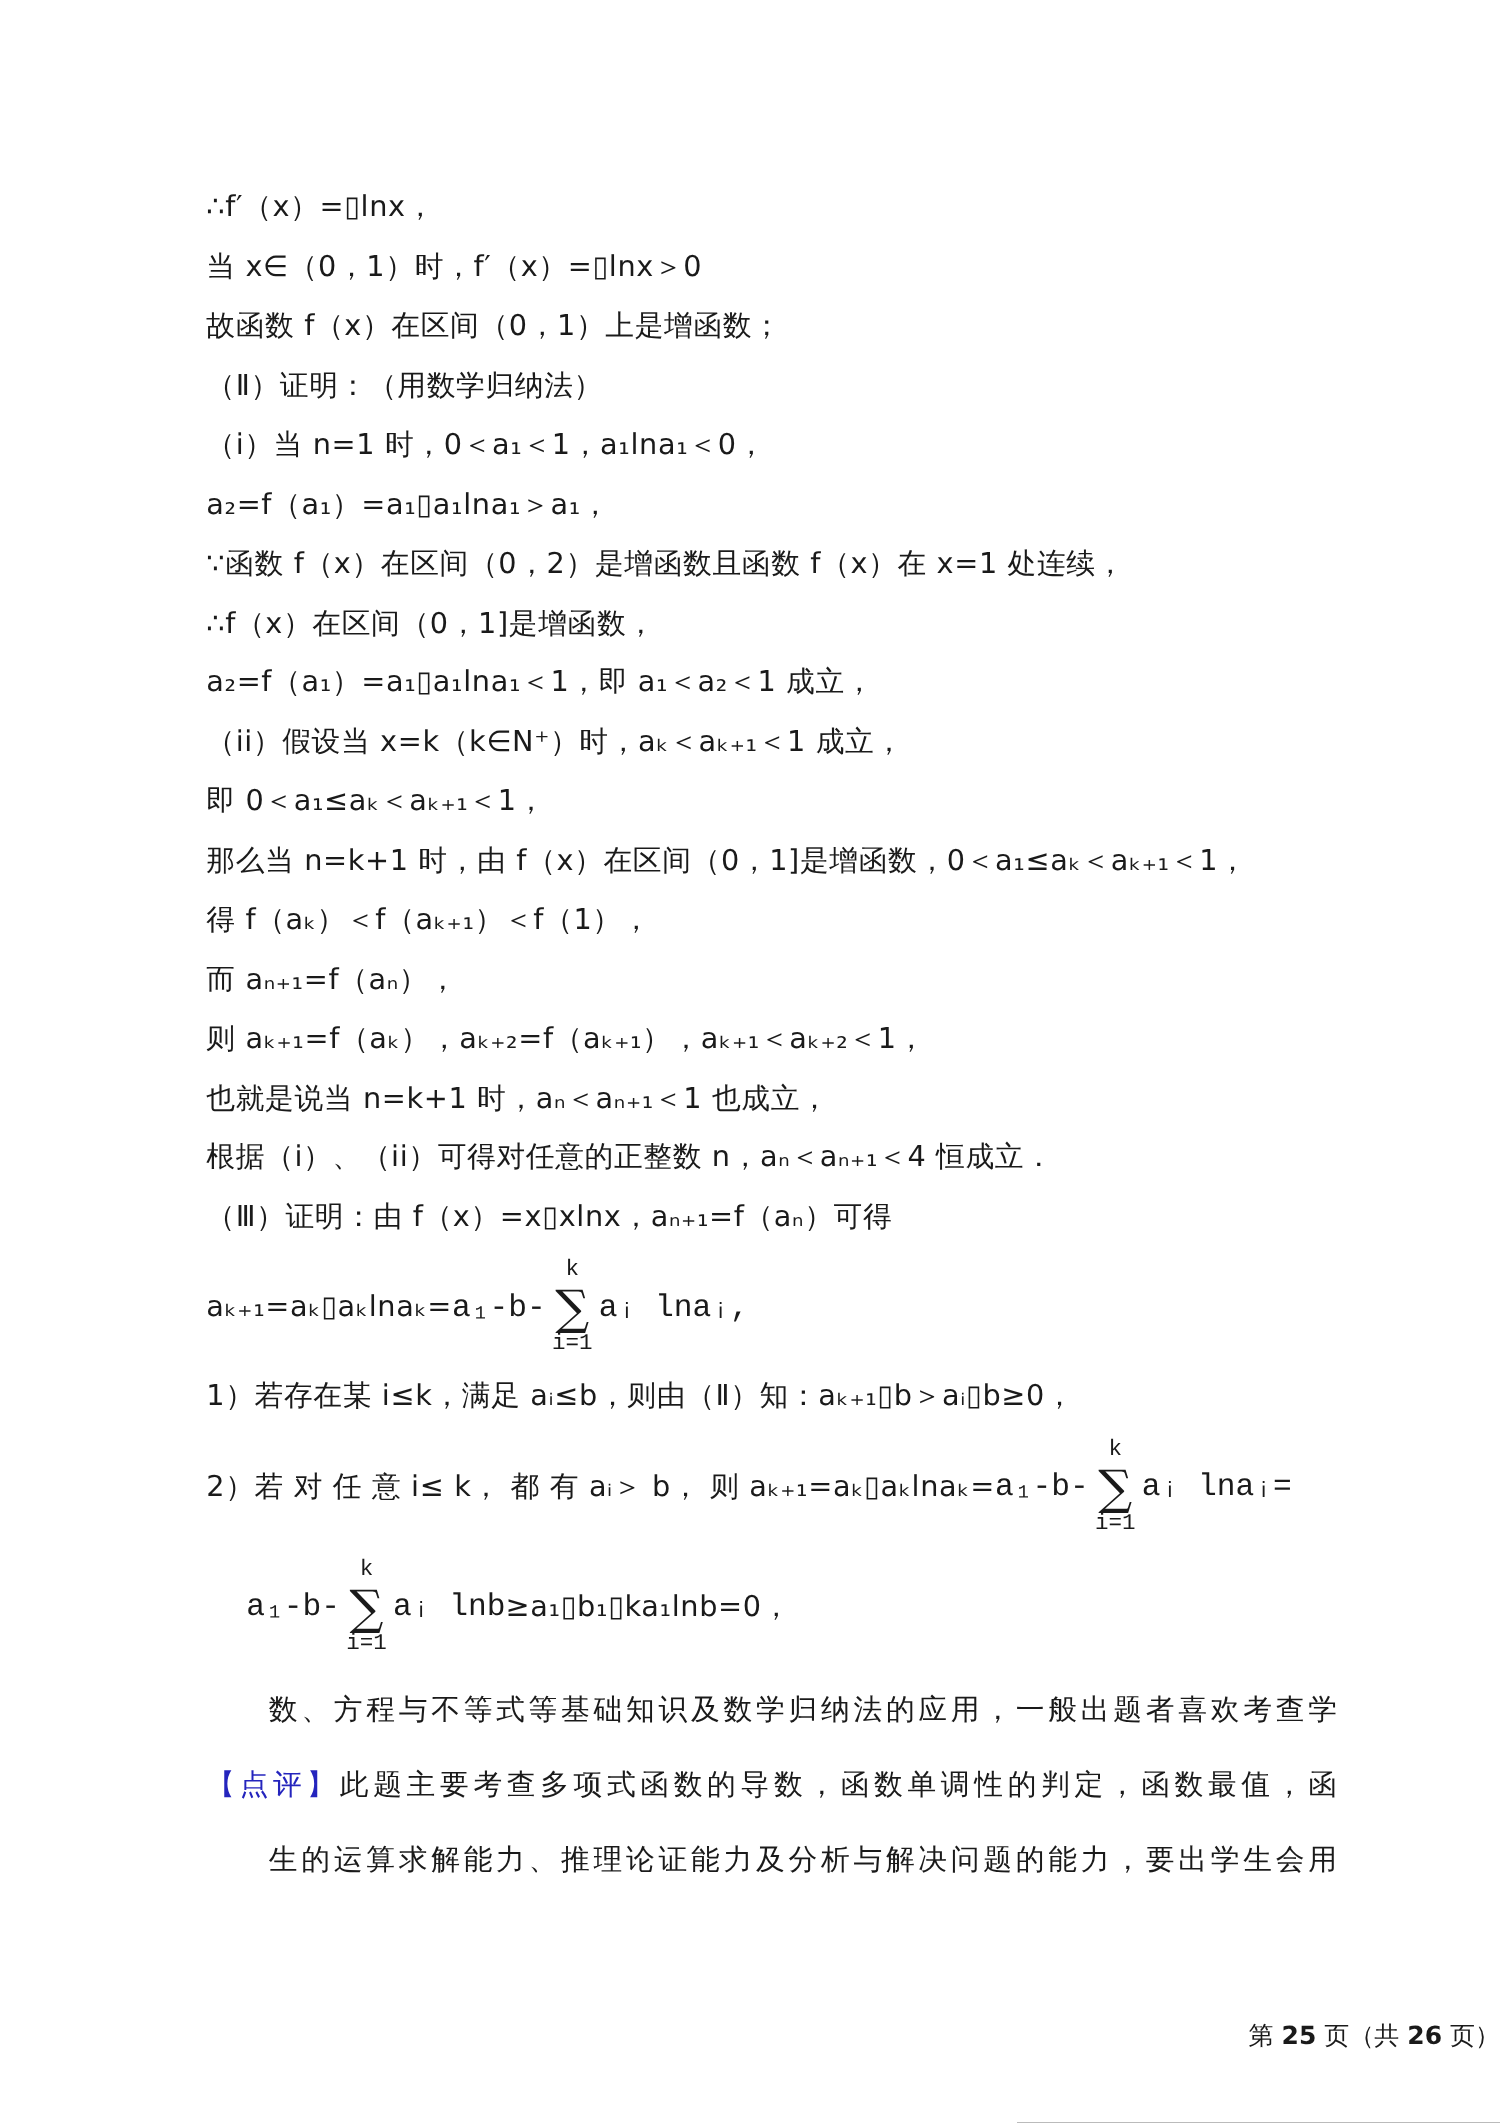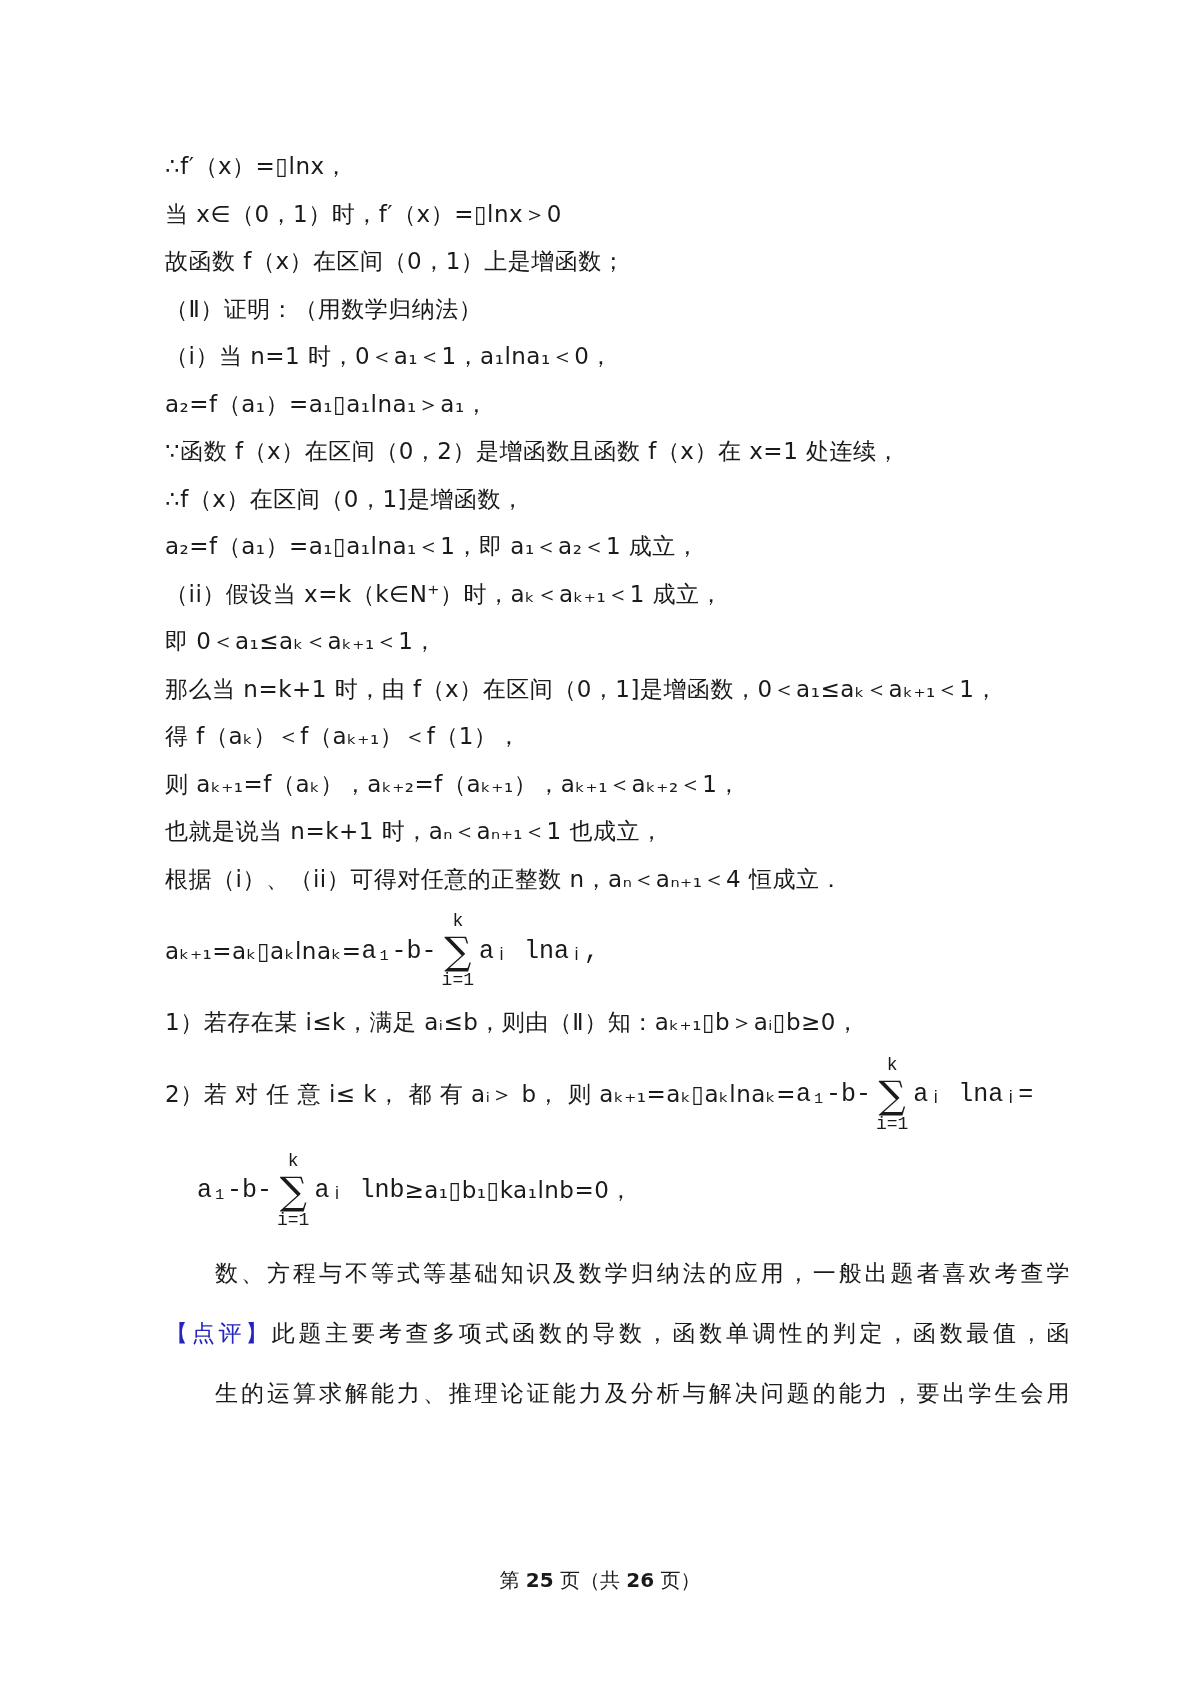--- a/index.html
+++ b/index.html
@@ -62,22 +62,22 @@
     text-align-last: justify;
     letter-spacing: 0.5px;
   }
   .pline.cont { padding-left: 50px; }
   .blue { color: #2424bd; }
   
   .footer {
     position: absolute;
     left: 0;
     right: 0;
-    top: 1562px;
-    text-align: center;
+    top: 1610px;
+    text-align: right;
     font-size: 20px;
     line-height: 36px;
     color: #1a1a1a;
   }
   .footer b { font-weight: bold; }
 </style>
 </head>
 <body>
 
 <div class="page">
@@ -89,23 +89,25 @@
     <div class="tline">（Ⅱ）证明：（用数学归纳法）</div>
     <div class="tline">（i）当 n=1 时，0＜a₁＜1，a₁lna₁＜0，</div>
     <div class="tline">a₂=f（a₁）=a₁▯a₁lna₁＞a₁，</div>
     <div class="tline">∵函数 f（x）在区间（0，2）是增函数且函数 f（x）在 x=1 处连续，</div>
     <div class="tline">∴f（x）在区间（0，1]是增函数，</div>
     <div class="tline">a₂=f（a₁）=a₁▯a₁lna₁＜1，即 a₁＜a₂＜1 成立，</div>
     <div class="tline">（ii）假设当 x=k（k∈N⁺）时，aₖ＜aₖ₊₁＜1 成立，</div>
     <div class="tline">即 0＜a₁≤aₖ＜aₖ₊₁＜1，</div>
     <div class="tline">那么当 n=k+1 时，由 f（x）在区间（0，1]是增函数，0＜a₁≤aₖ＜aₖ₊₁＜1，</div>
     <div class="tline">得 f（aₖ）＜f（aₖ₊₁）＜f（1），</div>
+    <div class="tline">而 aₙ₊₁=f（aₙ），</div>
     <div class="tline">则 aₖ₊₁=f（aₖ），aₖ₊₂=f（aₖ₊₁），aₖ₊₁＜aₖ₊₂＜1，</div>
     <div class="tline">也就是说当 n=k+1 时，aₙ＜aₙ₊₁＜1 也成立，</div>
     <div class="tline">根据（i）、（ii）可得对任意的正整数 n，aₙ＜aₙ₊₁＜4 恒成立．</div>
+    <div class="tline">（Ⅲ）证明：由 f（x）=x▯xlnx，aₙ₊₁=f（aₙ）可得</div>
 
     <div class="formula-row">
       <span class="sans">aₖ₊₁=aₖ▯aₖlnaₖ=</span>
       <span class="fx">a₁-b-</span>
       <span class="sigma-stack">
         <span class="lim">k</span>
         <span class="sym">∑</span>
         <span class="lim">i=1</span>
       </span>
       <span class="fx">aᵢ lnaᵢ,</span>

